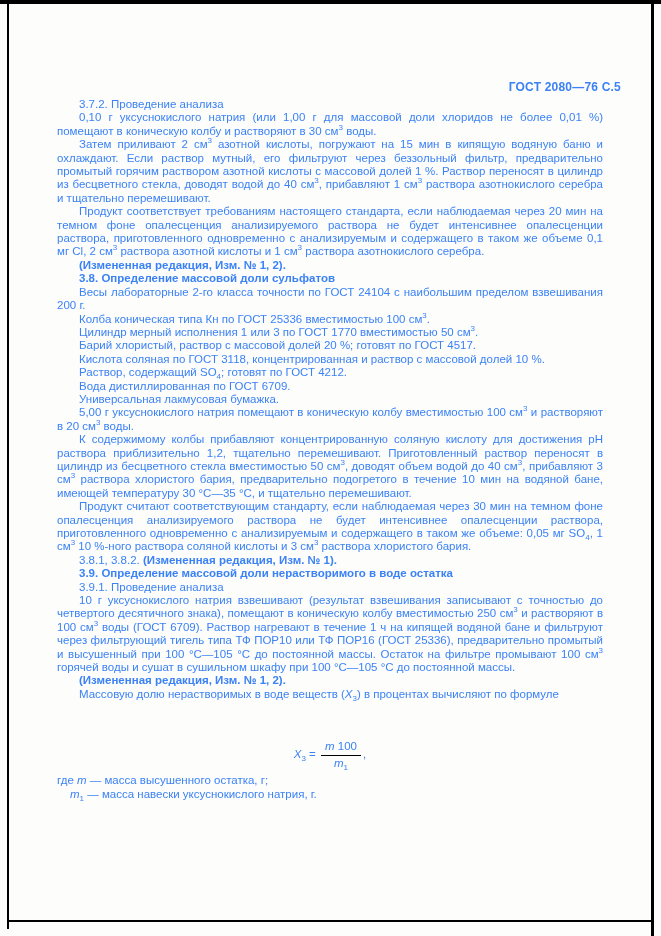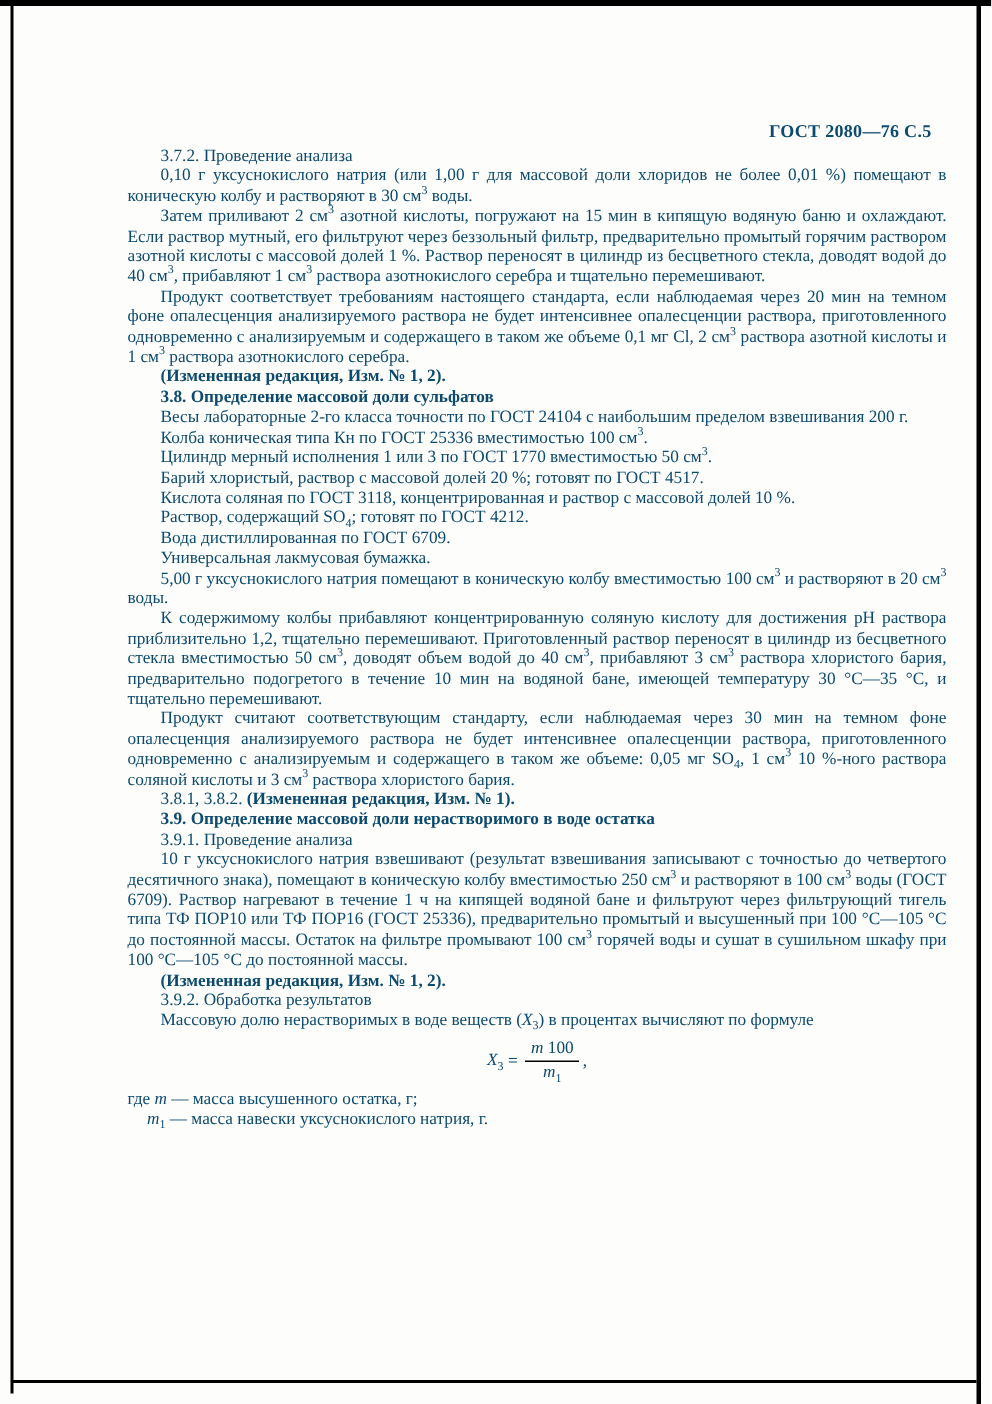--- a/index.html
+++ b/index.html
@@ -2,46 +2,46 @@
 <html lang="ru"><head>
 <meta charset="utf-8">
 <style>
   * { margin:0; padding:0; box-sizing:border-box; }
   html,body { background:#ffffff; }
   .page {
     position:relative;
     width:661px; height:936px;
     background:#fdfdfc;
     overflow:hidden;
-    font-family:Liberation Serif, serif;
-    color:#0c4a6e;
+    font-family:Liberation Sans, sans-serif;
+    color:#3b82f6;
   }
   .frame-top    { position:absolute; top:0;    left:0;    width:661px; height:4px;  background:#000; }
   .frame-left   { position:absolute; top:0;    left:7px;  width:2px;   height:929px; background:#000; }
   .frame-right  { position:absolute; top:0;    left:651px;width:3px;   height:936px; background:#000; }
   .frame-bottom { position:absolute; top:920px; left:8px; width:643px; height:2px;  background:#000; }
 
   .doc-header {
     position:absolute; top:80px; left:75px; width:546px;
     text-align:right; font-weight:bold; font-size:12px;
     letter-spacing:0.2px;
   }
   .doc-body {
-    position:absolute; top:98px; left:85px; width:546px;
+    position:absolute; top:98px; left:57px; width:546px;
     font-size:11.5px; line-height:13.4px;
     text-align:justify;
   }
   .para { text-indent:22px; }
   .para .bold   { font-weight:bold; }
   .para .italic { font-style:italic; }
   .para.where  { text-indent:0; }
   .para.where2 { text-indent:0; padding-left:13px; }
   sup, sub { font-size:8px; line-height:0; }
 
-  .formula-line { text-align:center; text-indent:0; padding:5px 0 4px 0; }
+  .formula-line { text-align:center; text-indent:0; padding:5px 0 4px 0;margin-top:34px; }
   .formula-line .italic { font-style:italic; }
   .frac { display:inline-block; vertical-align:middle; text-align:center; margin:0 2px; }
   .frac .num { display:block; border-bottom:1px solid #000; padding:0 4px 1px 4px; }
   .frac .den { display:block; padding-top:1px; }
 </style>
 </head>
 <body>
 
 <div class="page">
   <div class="frame-top"></div>
@@ -67,19 +67,18 @@
       <p class="para p"><span>Вода дистиллированная по ГОСТ 6709.</span></p>
       <p class="para p"><span>Универсальная лакмусовая бумажка.</span></p>
       <p class="para p"><span>5,00 г уксуснокислого натрия помещают в коническую колбу вместимостью 100 см</span><sup>3</sup><span> и растворяют в 20 см</span><sup>3</sup><span> воды.</span></p>
       <p class="para p"><span>К содержимому колбы прибавляют концентрированную соляную кислоту для достижения pH раствора приблизительно 1,2, тщательно перемешивают. Приготовленный раствор переносят в цилиндр из бесцветного стекла вместимостью 50 см</span><sup>3</sup><span>, доводят объем водой до 40 см</span><sup>3</sup><span>, прибавляют 3 см</span><sup>3</sup><span> раствора хлористого бария, предварительно подогретого в течение 10 мин на водяной бане, имеющей температуру 30 °С—35 °С, и тщательно перемешивают.</span></p>
       <p class="para p"><span>Продукт считают соответствующим стандарту, если наблюдаемая через 30 мин на темном фоне опалесценция анализируемого раствора не будет интенсивнее опалесценции раствора, приготовленного одновременно с анализируемым и содержащего в таком же объеме: 0,05 мг SO</span><sub>4</sub><span>, 1 см</span><sup>3</sup><span> 10 %-ного раствора соляной кислоты и 3 см</span><sup>3</sup><span> раствора хлористого бария.</span></p>
       <p class="para p"><span>3.8.1, 3.8.2. </span><span class="bold">(Измененная редакция, Изм. № 1).</span></p>
       <p class="para p"><span class="bold">3.9. Определение массовой доли нерастворимого в воде остатка</span></p>
       <p class="para p"><span>3.9.1. Проведение анализа</span></p>
       <p class="para p"><span>10 г уксуснокислого натрия взвешивают (результат взвешивания записывают с точностью до четвертого десятичного знака), помещают в коническую колбу вместимостью 250 см</span><sup>3</sup><span> и растворяют в 100 см</span><sup>3</sup><span> воды (ГОСТ 6709). Раствор нагревают в течение 1 ч на кипящей водяной бане и фильтруют через фильтрующий тигель типа ТФ ПОР10 или ТФ ПОР16 (ГОСТ 25336), предварительно промытый и высушенный при 100 °С—105 °С до постоянной массы. Остаток на фильтре промывают 100 см</span><sup>3</sup><span> горячей воды и сушат в сушильном шкафу при 100 °С—105 °С до постоянной массы.</span></p>
       <p class="para p"><span class="bold">(Измененная редакция, Изм. № 1, 2).</span></p>
-      <p class="para p"><span>3.9.2. Обработка результатов</span></p>
       <p class="para p"><span>Массовую долю нерастворимых в воде веществ (</span><span class="italic">X</span><sub>3</sub><span>) в процентах вычисляют по формуле</span></p>
       <div class="formula-line"><span><span class="italic">X</span><sub>3</sub></span><span> = </span><span class="frac"><span class="num"><span class="italic">m</span><span> 100</span></span><span class="den"><span class="italic">m</span><sub>1</sub></span></span><span>,</span></div>
       <p class="para where"><span>где </span><span class="italic">m</span><span> — масса высушенного остатка, г;</span></p>
       <p class="para where2"><span class="italic">m</span><sub>1</sub><span> — масса навески уксуснокислого натрия, г.</span></p>
     </div>
 </div>
 
 </body></html>

